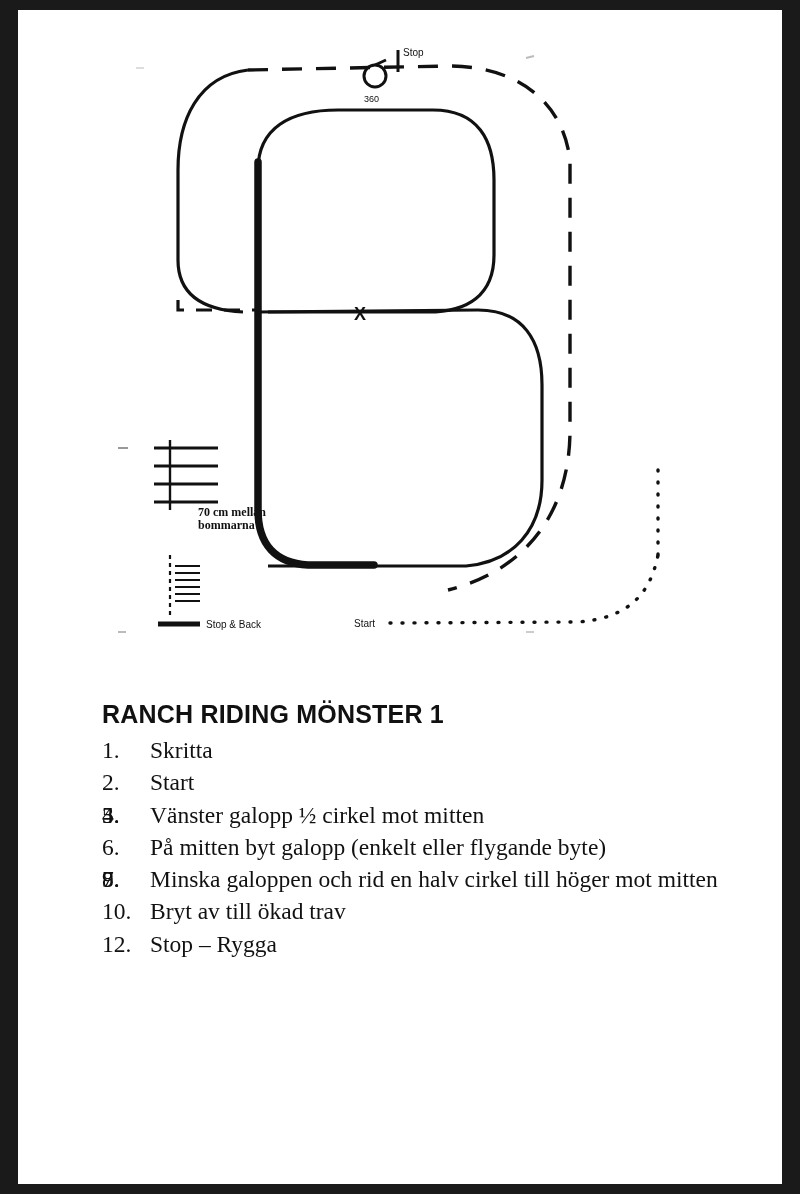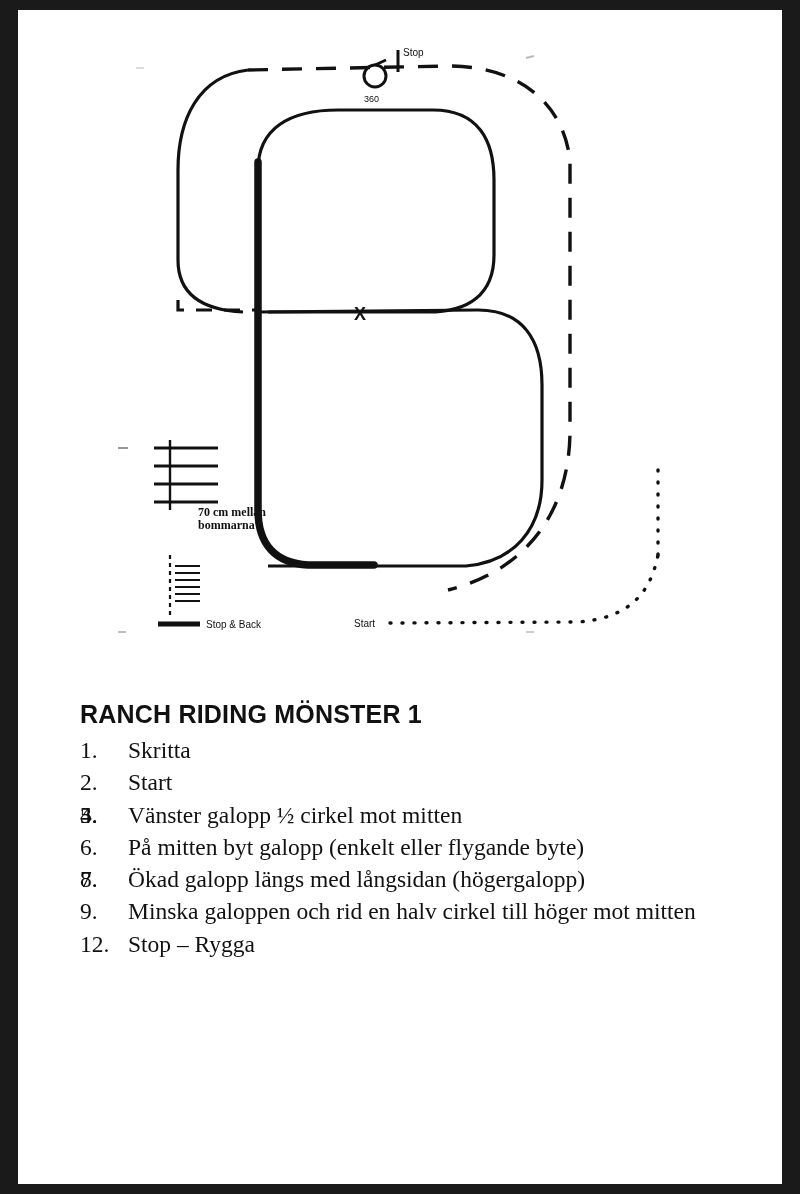--- a/index.html
+++ b/index.html
@@ -25,21 +25,21 @@
   .diagram-wrap {
     position: relative;
     width: 764px;
     height: 650px;
   }
   .diagram-wrap svg {
     display: block;
   }
   .text-block {
     position: absolute;
-    left: 62px;
+    left: 84px;
     top: 690px;
     width: 660px;
   }
   .doc-title {
     font-family: "Liberation Sans", sans-serif;
     font-weight: bold;
     font-size: 25px;
     letter-spacing: 0.2px;
     color: #111;
     margin: 0 0 6px 0;
@@ -145,19 +145,20 @@
   <div class="text-block">
     <h1 class="doc-title">RANCH RIDING MÖNSTER 1</h1>
     <ol class="steps">
       <li><span class="num">1.</span><span>Skritta</span></li>
       <li><span class="num">2.</span><span>Start</span></li>
       <li><span class="num">3.</span></li>
       <li><span class="num">4.</span></li>
       <li><span class="num">5.</span><span>Vänster galopp ½ cirkel mot mitten</span></li>
       <li><span class="num">6.</span><span>På mitten byt galopp (enkelt eller flygande byte)</span></li>
       <li><span class="num">7.</span></li>
-      <li><span class="num">8.</span><span>Ökad galopp längs med långsidan (högergalopp)</span></li>
+      <li><span class="num">8.</span></li>
       <li><span class="num">9.</span><span>Minska galoppen och rid en halv cirkel till höger mot mitten</span></li>
+      <li><span class="num">10.</span><span>Bryt av till ökad trav</span></li>
       <li><span class="num">12.</span><span>Stop – Rygga</span></li>
     </ol>
   </div>
 
 </div>
 
 </body></html>

